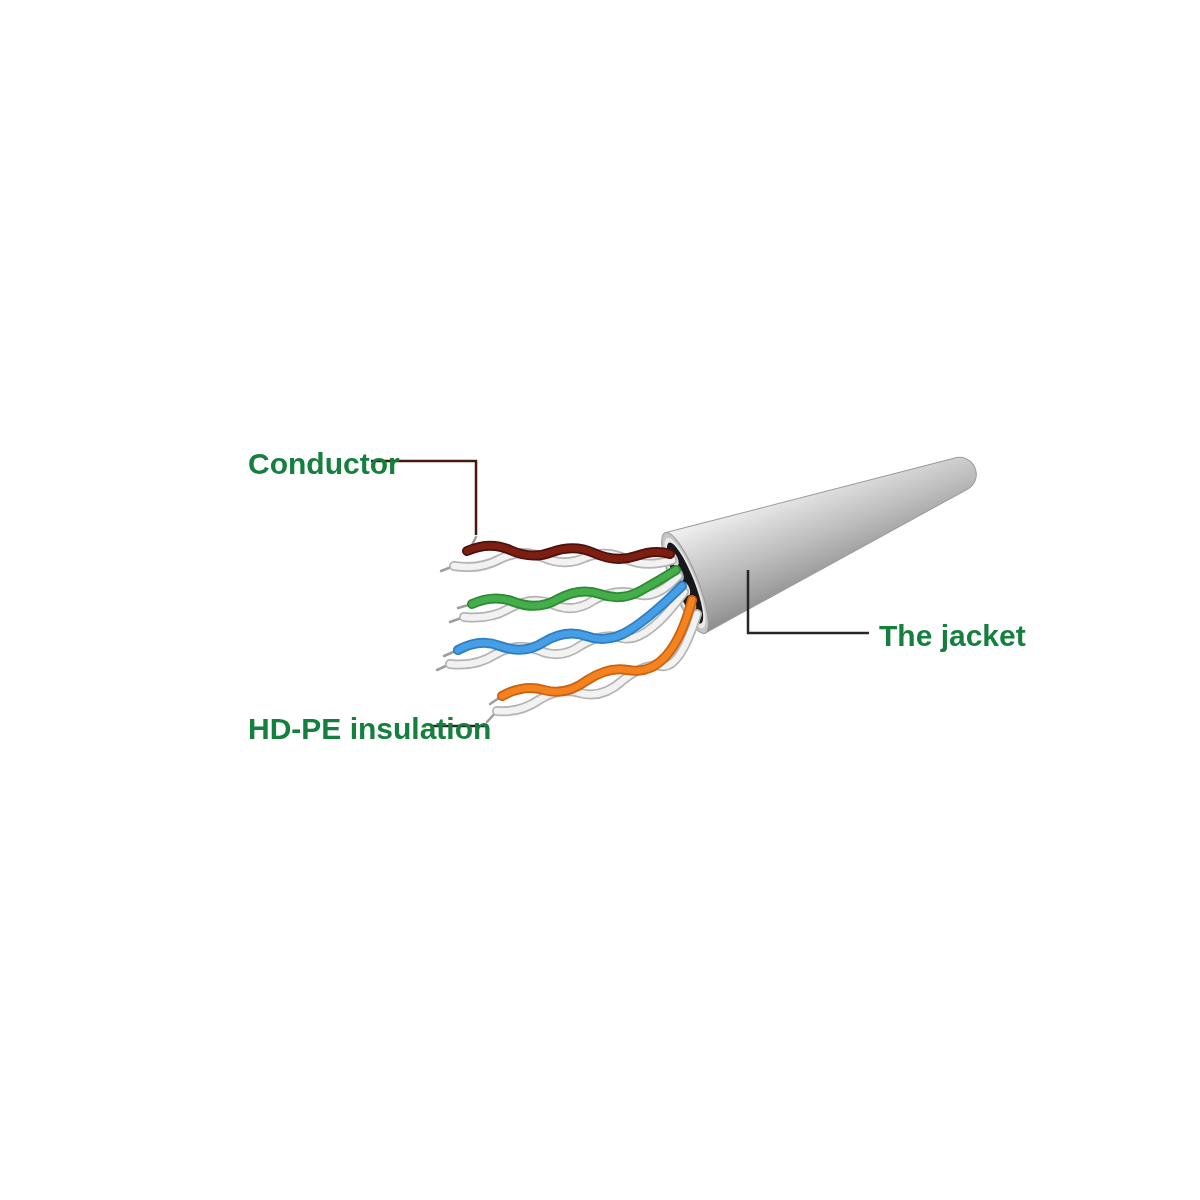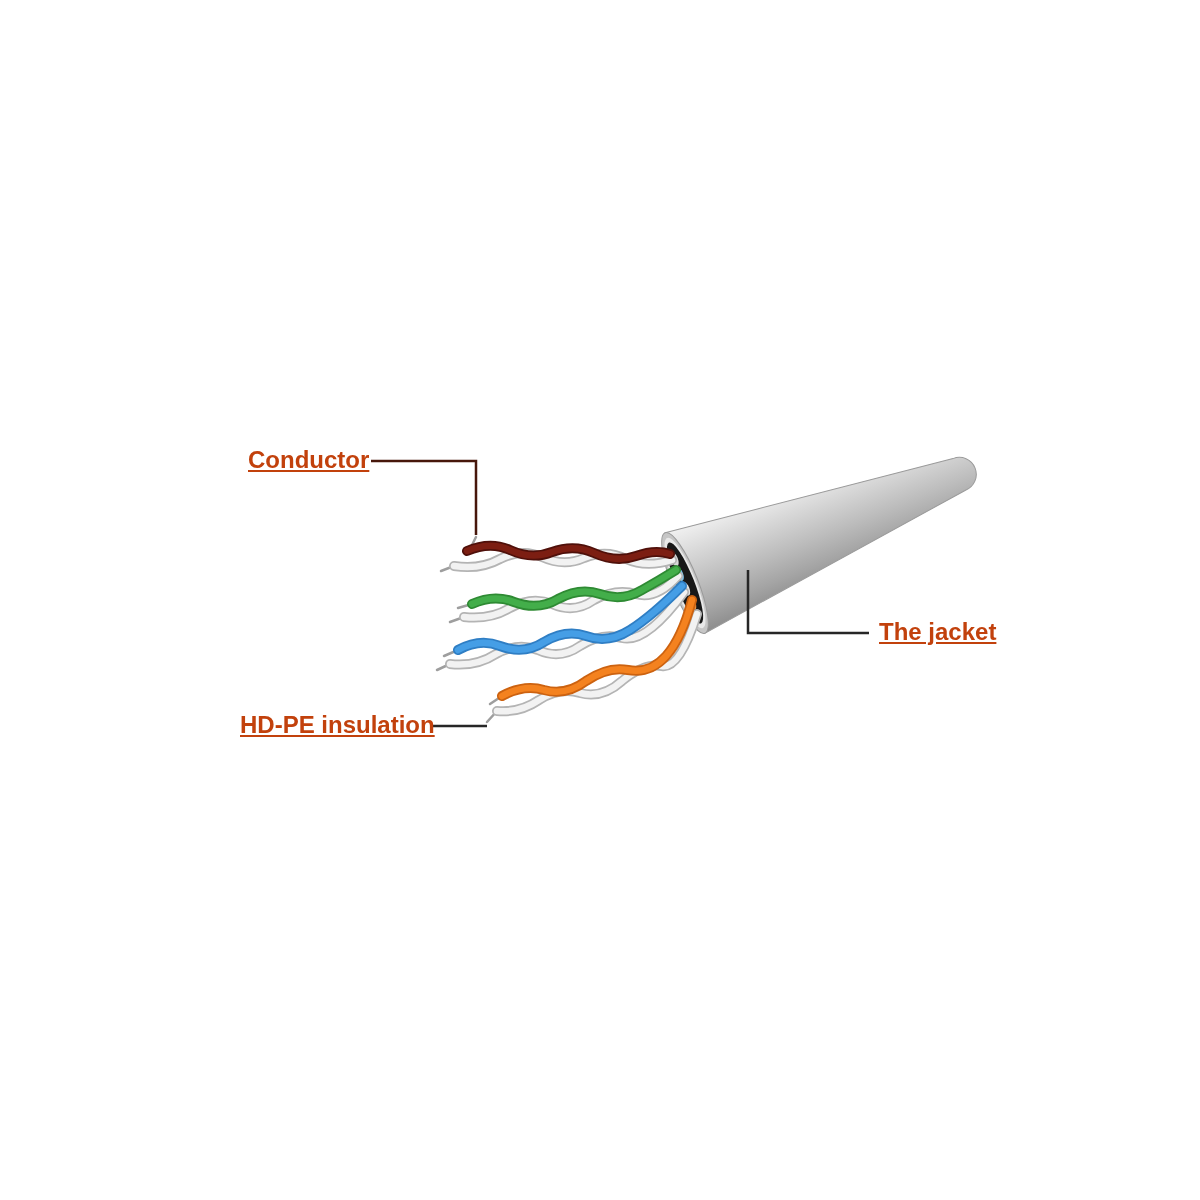--- a/index.html
+++ b/index.html
@@ -7,29 +7,28 @@
     position: relative;
     width: 1200px;
     height: 1200px;
     background: #ffffff;
     overflow: hidden;
     font-family: "Liberation Sans", sans-serif;
   }
   .diagram-svg { position: absolute; left: 0; top: 0; }
   .cable-label {
     position: absolute;
-    font-size: 24px;
+    font-size: 30px;
     font-weight: 600;
-    color: #c2410c;
+    color: #15803d;
     white-space: nowrap;
     line-height: 1.1;
-    text-decoration: underline;
   }
   .label-conductor { left: 248px; top: 447px; }
-  .label-insulation { left: 240px; top: 712px; }
+  .label-insulation { left: 248px; top: 712px; }
   .label-jacket { left: 879px; top: 619px; }
 </style>
 </head>
 <body>
 
 <div class="canvas">
 
   <svg class="diagram-svg" width="1200" height="1200" viewBox="0 0 1200 1200">
     <defs>
       <linearGradient id="jacketGrad" gradientUnits="userSpaceOnUse" x1="0" y1="-54" x2="0" y2="54">

